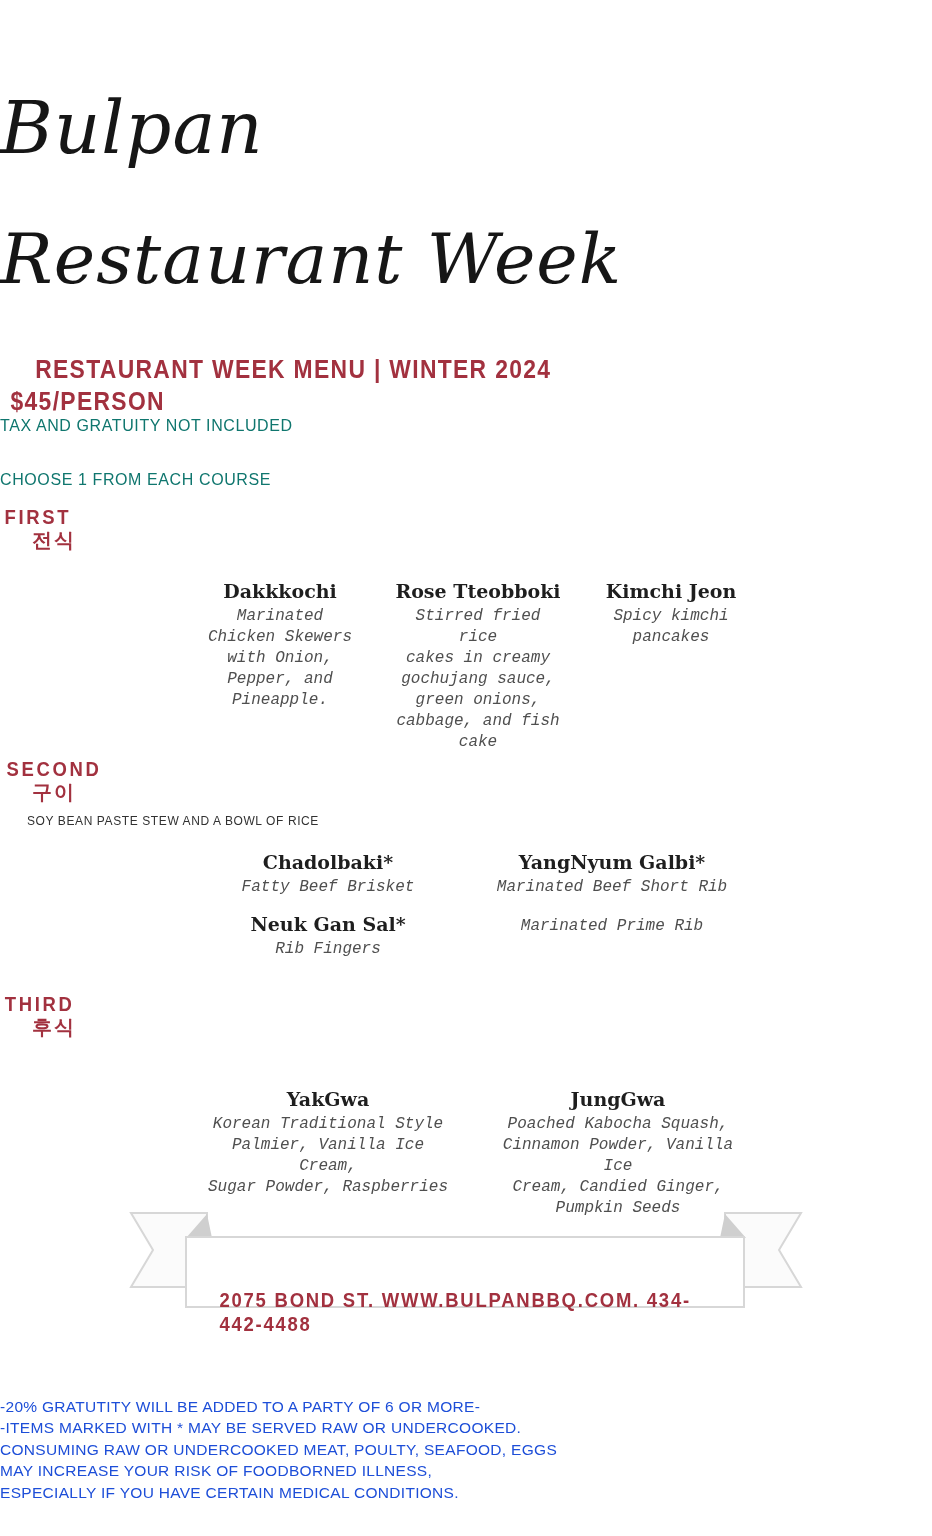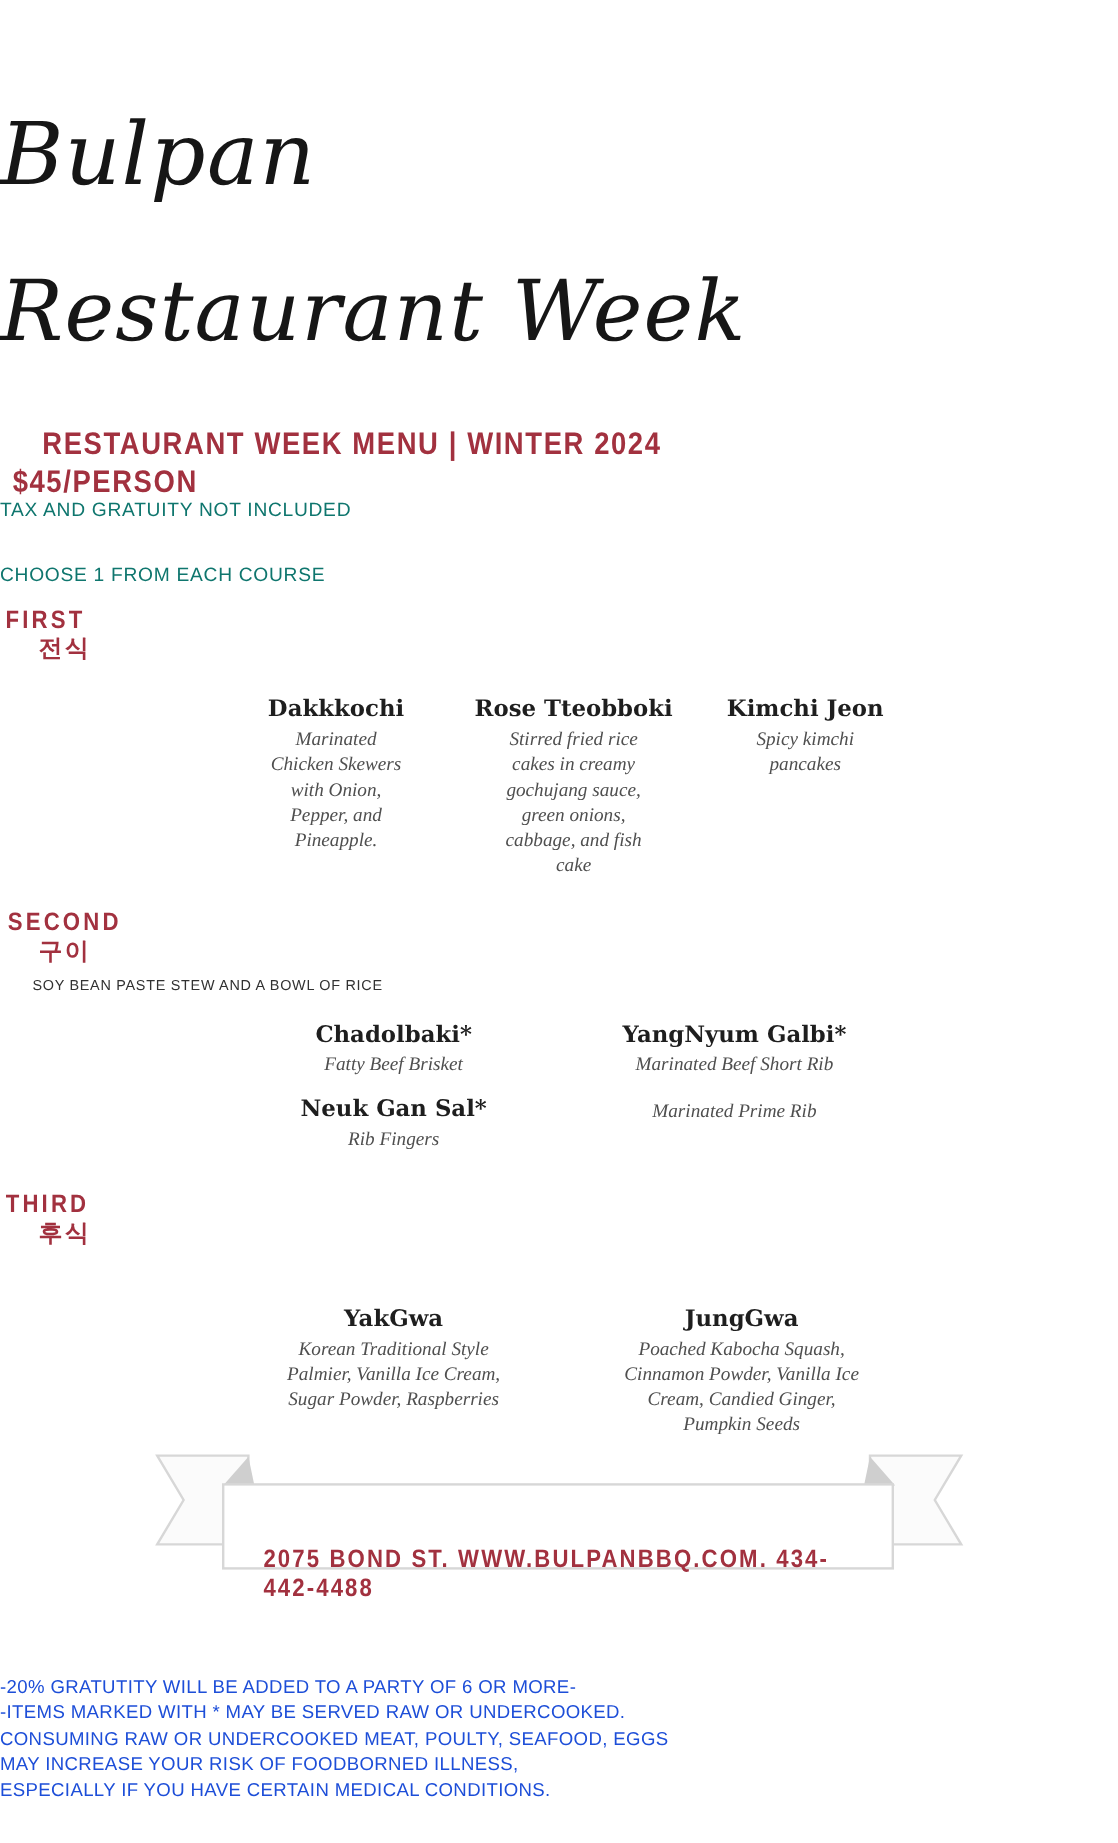--- a/index.html
+++ b/index.html
@@ -36,21 +36,21 @@
   .course-sub{top:814px;font-size:12px;color:#313131;letter-spacing:.6px;padding-left:27px;}
 
   
   .row{position:absolute;left:0;width:100%;height:0;}
   .col{position:absolute;text-align:center;}
   .iname{
     font-family:"DejaVu Serif","Liberation Serif",serif;
     font-weight:700;font-size:19px;color:#1e1e1e;line-height:1.2;
   }
   .idesc{
-    font-family:Liberation Serif, serif;
+    font-family:Liberation Mono, monospace;
     font-style:italic;font-size:16px;color:#4f4f4f;line-height:1.32;
     white-space:pre-line;margin-top:3px;
   }
   .row-c1{top:580px;}
   .c1-a{left:195px;width:170px;}
   .c1-b{left:393px;width:170px;}
   .c1-c{left:586px;width:170px;}
   .row-c2a{top:851px;}
   .row-c2b{top:913px;}
   .c2-l{left:188px;width:280px;}

